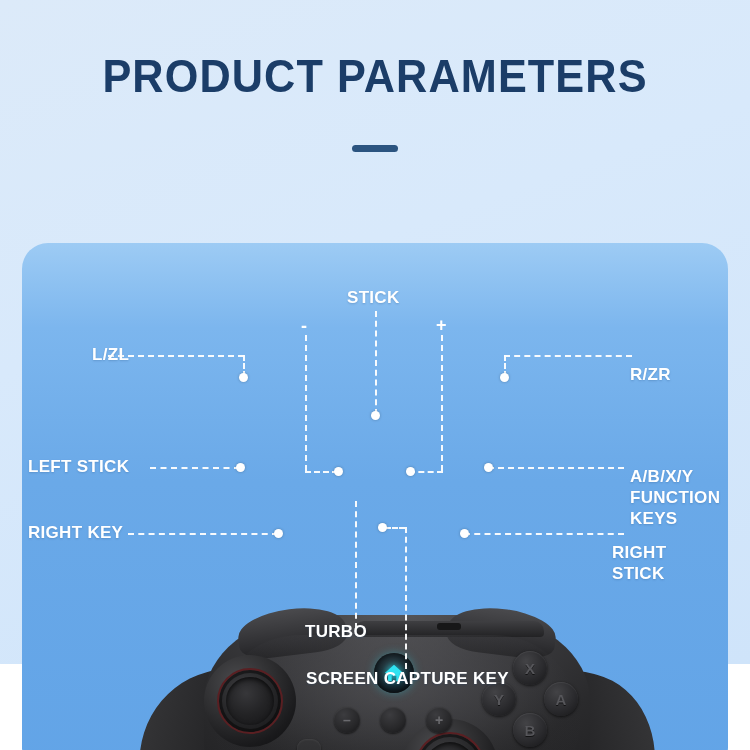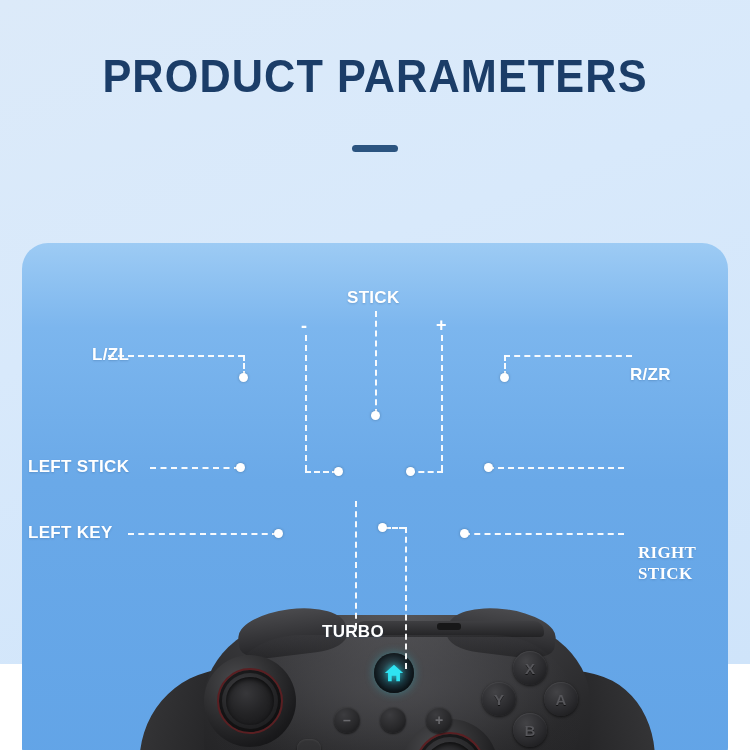--- a/index.html
+++ b/index.html
@@ -328,21 +328,25 @@
     <div class="dot" style="left:356px; top:280px;"></div>
 
     <div class="label" style="left:325px; top:44px;">STICK</div>
     <div class="sign-label" style="left:279px; top:73px;">-</div>
     <div class="sign-label" style="left:414px; top:72px;">+</div>
 
     <div class="label" style="left:50px; top:101px;margin-left:20px;">L/ZL</div>
     <div class="label right" style="left:608px; top:101px;">R/ZR</div>
 
     <div class="label" style="left:6px; top:213px;">LEFT STICK</div>
-    <div class="label" style="left:6px; top:279px;">LEFT KEY</div>
-
-    <div class="label right" style="left:616px; top:279px;font-family:Liberation Serif, serif;">RIGHT
+    <div class="label" style="left:6px; top:279px;">RIGHT KEY</div>
+
+    <div class="label right" style="left:608px; top:203px;">A/B/X/Y
+FUNCTION
+KEYS</div>
+    <div class="label right" style="left:590px; top:279px;">RIGHT
 STICK</div>
 
-    <div class="label" style="left:300px; top:378px;text-align:right;">TURBO</div>
+    <div class="label" style="left:283px; top:378px;text-align:right;">TURBO</div>
+    <div class="label" style="left:284px; top:425px;">SCREEN CAPTURE KEY</div>
 
   </div>
 </div>
 
 </body></html>

